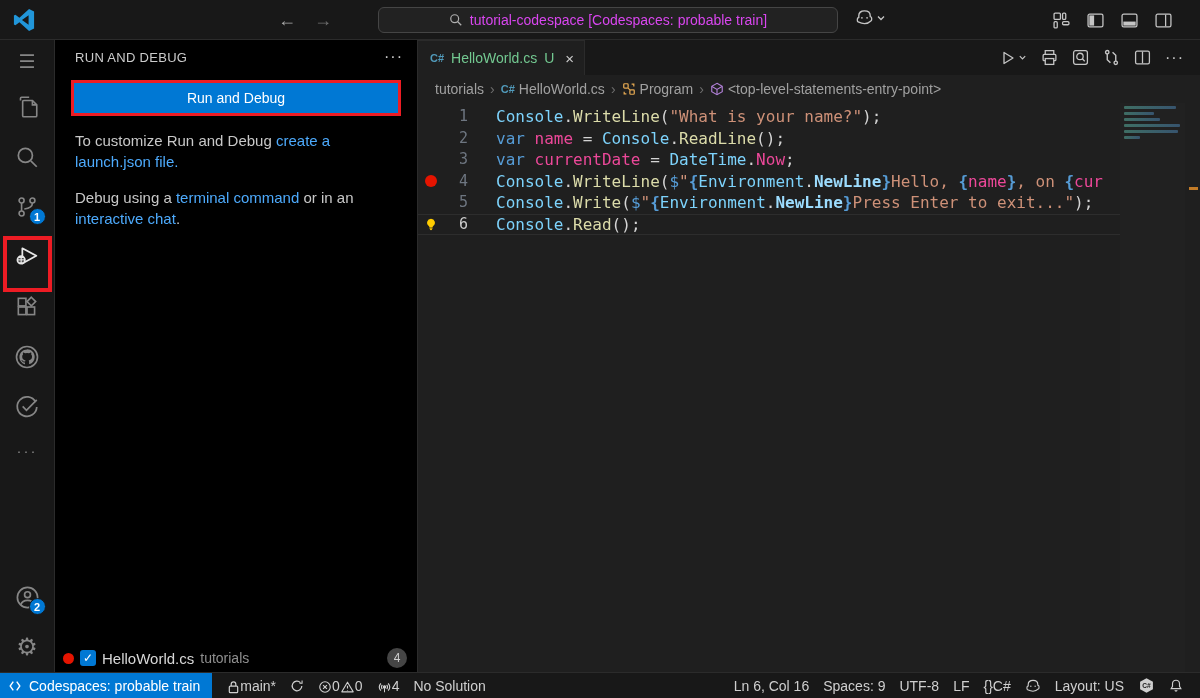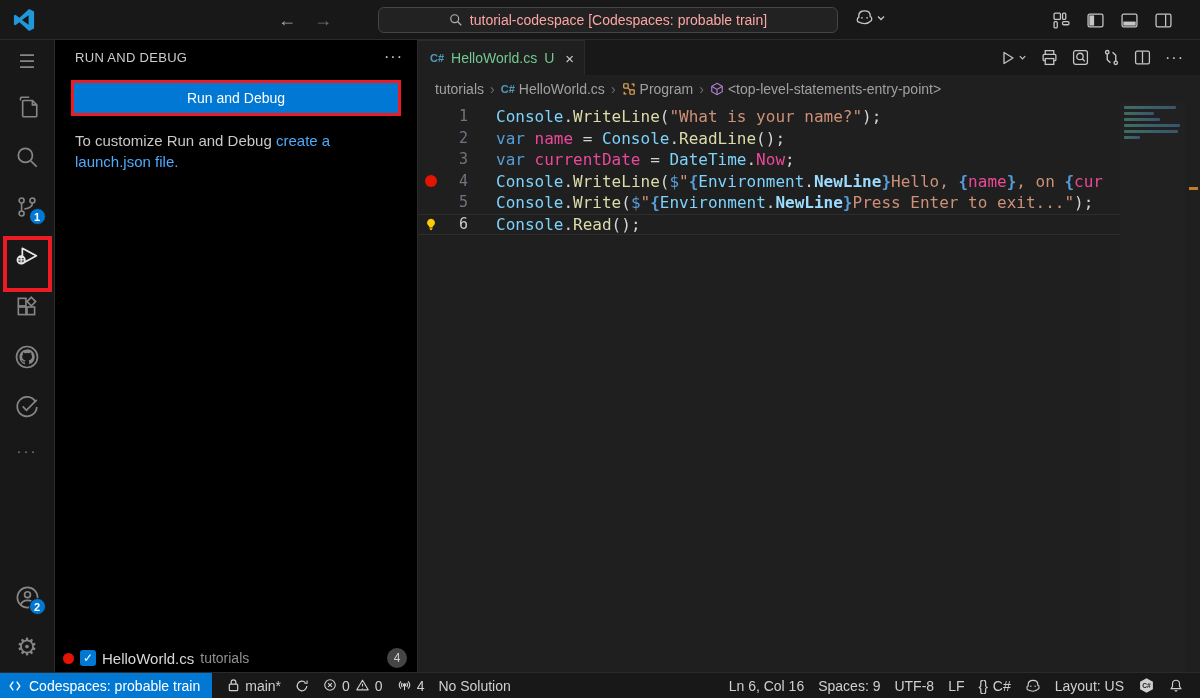--- a/index.html
+++ b/index.html
@@ -8,21 +8,21 @@
   .app { position:relative; width:1200px; height:698px; display:flex; flex-direction:column; }
 
   
   .titlebar { height:40px; background:#181818; border-bottom:1px solid #2b2b2b;
     display:flex; align-items:center; position:relative; flex:0 0 40px; }
   .vscode-logo { position:absolute; left:13px; top:9px; }
   .nav-arrows { position:absolute; left:278px; top:0; height:40px; display:flex; align-items:center; gap:18px;
     font-size:18px; color:#a8a8a8; }
   .cmd-center { position:absolute; left:378px; top:7px; width:460px; height:26px; background:#2126;
     background:#222222; border:1px solid #454545; border-radius:6px; display:flex; align-items:center;
-    justify-content:center; gap:7px; color:#fca5a5; font-size:14px; }
+    justify-content:center; gap:7px; color:#d946ef; font-size:14px; }
   .copilot-wrap { position:absolute; left:855px; top:8px; display:flex; align-items:center; gap:2px; color:#c5c5c5; }
   .tb-icons { position:absolute; right:28px; top:0; height:40px; display:flex; align-items:center; gap:17px; color:#c5c5c5; }
 
   
   .main { flex:1 1 auto; display:flex; min-height:0; }
 
   
   .activitybar { width:55px; background:#181818; border-right:1px solid #2b2b2b; display:flex;
     flex-direction:column; align-items:center; position:relative; }
   .ab-item { width:55px; height:50px; display:flex; align-items:center; justify-content:center;
@@ -90,21 +90,21 @@
   .minimap { position:absolute; top:0; right:15px; width:65px; height:100%; background:#212121; }
   .mm-line { height:3px; margin:3px 4px 0 4px; background:linear-gradient(90deg,#3f6e64,#37546e); border-radius:1px; }
   .overview-ruler { position:absolute; top:0; right:0; width:15px; height:100%; background:#1f1f1f; }
   .ov-mark { position:absolute; right:2px; width:9px; height:3px; background:#c27b27; }
 
   
   .statusbar { height:26px; background:#181818; border-top:1px solid #2b2b2b; display:flex; align-items:center;
     font-size:14px; color:#cfcfcf; flex:0 0 26px; }
   .sb-remote { height:100%; background:#0078d4; color:#ffffff; display:flex; align-items:center; gap:7px;
     padding:0 12px 0 8px; }
-  .sb-item { display:flex; align-items:flex-start; gap:5px; padding:0 7px; height:100%; }
+  .sb-item { display:flex; align-items:flex-end; padding:0 7px; height:100%; }
   .sb-group-left { display:flex; align-items:center; margin-left:8px; }
   .sb-group-right { margin-left:auto; display:flex; align-items:center; padding-right:10px; }
 
   
   .annotation-debugicon { position:absolute; left:3px; top:236px; width:49px; height:56px;
     border:4px solid #ed1c24; pointer-events:none; }
 
   svg { display:block; }
 </style>
 </head>
@@ -267,20 +267,23 @@
     <div class="sidebar">
       <div class="sb-title-row">
         <span class="sb-title">RUN AND DEBUG</span>
         <span class="sb-more">···</span>
       </div>
       <div class="run-btn-annotation">
         <button class="run-btn">Run and Debug</button>
       </div>
       <div class="sb-hint">
         <span>To customize Run and Debug </span><a>create a launch.json file.</a>
+      </div>
+      <div class="sb-hint">
+        <span>Debug using a </span><a>terminal command</a><span> or in an </span><a>interactive chat</a><span>.</span>
       </div>
       <div class="bp-section">
         <div class="bp-row">
           <span class="bp-dot"></span>
           <span class="bp-check">✓</span>
           <span class="bp-file">HelloWorld.cs</span>
           <span class="bp-path">tutorials</span>
           <span class="bp-count">4</span>
         </div>
       </div>

